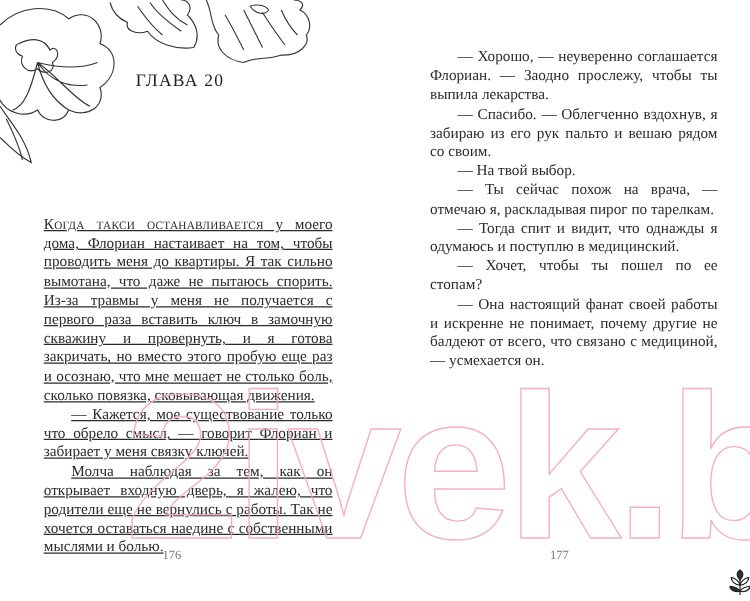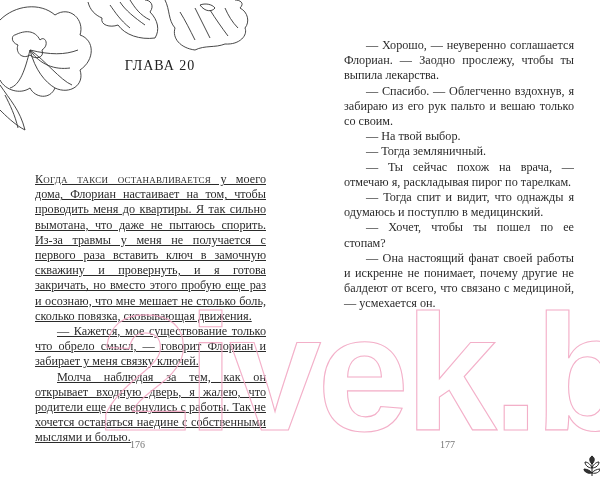--- a/index.html
+++ b/index.html
@@ -9,21 +9,21 @@
       overflow: hidden;
     }
     body { position: relative; font-family: "Liberation Serif", "DejaVu Serif", serif; color: #2a2a2a; }
     .spread { position: absolute; left: 0; top: 0; width: 600px; height: 481px; }
     .page { position: absolute; top: 0; height: 481px; }
     .page-left { left: 0; width: 300px; }
     .page-right { left: 300px; width: 300px; }
 
     .flowers { position: absolute; left: 0; top: 0; width: 270px; height: 140px; }
     .chapter-title {
-      position: absolute; left: 100px; top: 58px; width: 120px;
+      position: absolute; left: 84px; top: 58px; width: 120px;
       text-align: center; font-size: 14px; letter-spacing: 1px;
       color: #222; font-family: "Liberation Serif", serif;
     }
 
     .text-block {
       position: absolute;
       font-size: 12.2px;
       line-height: 15.2px;
       text-align: justify;
       color: #2b2b2b;
@@ -76,23 +76,22 @@
       <p class="para indent">— Кажется, мое существование только что обрело смысл, — говорит Флориан и забирает у меня связку ключей.</p>
       <p class="para indent">Молча наблюдая за тем, как он открывает входную дверь, я жалею, что родители еще не вернулись с работы. Так не хочется оставаться наедине с собственными мыслями и болью.</p>
     </div>
 
     <div class="page-number pn-left">176</div>
   </div>
 
   <div class="page page-right"></div>
   <div class="text-block text-right">
     <p class="para indent">— Хорошо, — неуверенно соглашается Флориан. — Заодно прослежу, чтобы ты выпила лекарства.</p>
-    <p class="para indent">— Спасибо. — Облегченно вздохнув, я забираю из его рук пальто и вешаю только со своим.</p>
+    <p class="para indent">— Спасибо. — Облегченно вздохнув, я забираю из его рук пальто и вешаю рядом со своим.</p>
     <p class="para indent">— На твой выбор.</p>
-    <p class="para indent">— Тогда земляничный.</p>
     <p class="para indent">— Ты сейчас похож на врача, — отмечаю я, раскладывая пирог по тарелкам.</p>
     <p class="para indent">— Тогда спит и видит, что однажды я одумаюсь и поступлю в медицинский.</p>
     <p class="para indent">— Хочет, чтобы ты пошел по ее стопам?</p>
     <p class="para indent">— Она настоящий фанат своей работы и искренне не понимает, почему другие не балдеют от всего, что связано с медициной, — усмехается он.</p>
 
   </div>
   <div class="page-number pn-right">177</div>
 
   <svg class="ornament" viewBox="0 0 18 22" fill="none" stroke="#222" stroke-width="1">
     <path d="M9 21 L9 8"></path>

